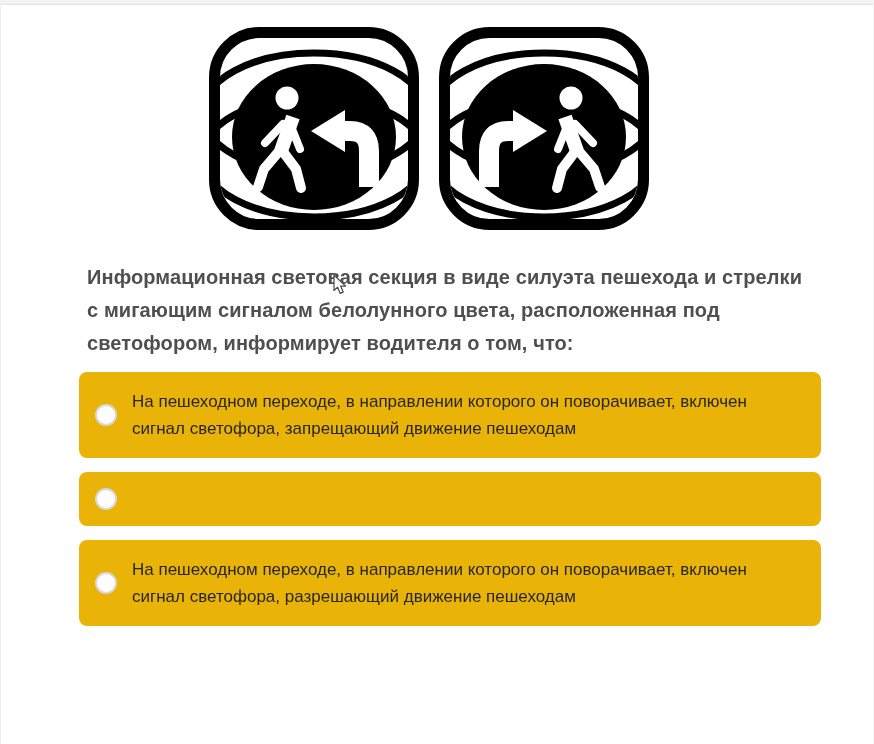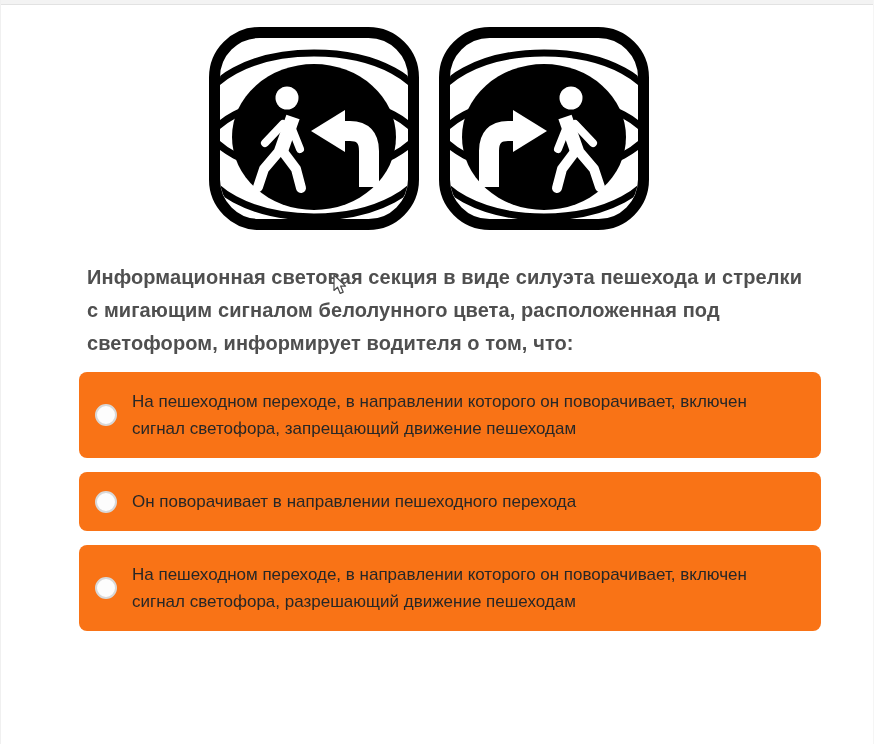--- a/index.html
+++ b/index.html
@@ -35,21 +35,21 @@
     color: #4f4f4f;
     letter-spacing: 0.1px;
   }
   .options {
     margin: 12px 0 0 78px;
     width: 742px;
   }
   .option {
     box-sizing: border-box;
     width: 742px;
-    background: #f97316;
+    background: #eab308;
     border-radius: 8px;
     margin-bottom: 14px;
     display: flex;
     align-items: center;
     padding: 16px 26px 16px 16px;
     cursor: pointer;
   }
   .radio {
     flex: 0 0 auto;
     width: 22px; height: 22px;
@@ -118,21 +118,20 @@
 
 <div class="question">Информационная световая секция в виде силуэта пешехода и стрелки с мигающим сигналом белолунного цвета, расположенная под светофором, информирует водителя о том, что:</div>
 
 <div class="options">
   <div class="option">
     <span class="radio" role="radio" aria-checked="false"></span>
     <span class="option-label">На пешеходном переходе, в направлении которого он поворачивает, включен сигнал светофора, запрещающий движение пешеходам</span>
   </div>
   <div class="option">
     <span class="radio" role="radio" aria-checked="false"></span>
-    <span class="option-label">Он поворачивает в направлении пешеходного перехода</span>
   </div>
   <div class="option">
     <span class="radio" role="radio" aria-checked="false"></span>
     <span class="option-label">На пешеходном переходе, в направлении которого он поворачивает, включен сигнал светофора, разрешающий движение пешеходам</span>
   </div>
 </div>
 
 <svg class="cursor" width="15" height="21" viewBox="0 0 15 21">
   <polygon points="1,1 1,16.5 4.6,13.2 7.2,19.4 10.2,18.1 7.6,12.1 12.6,12.1" fill="#ffffff" stroke="#4a4a4a" stroke-width="1.2" stroke-linejoin="round"></polygon>
 </svg>

